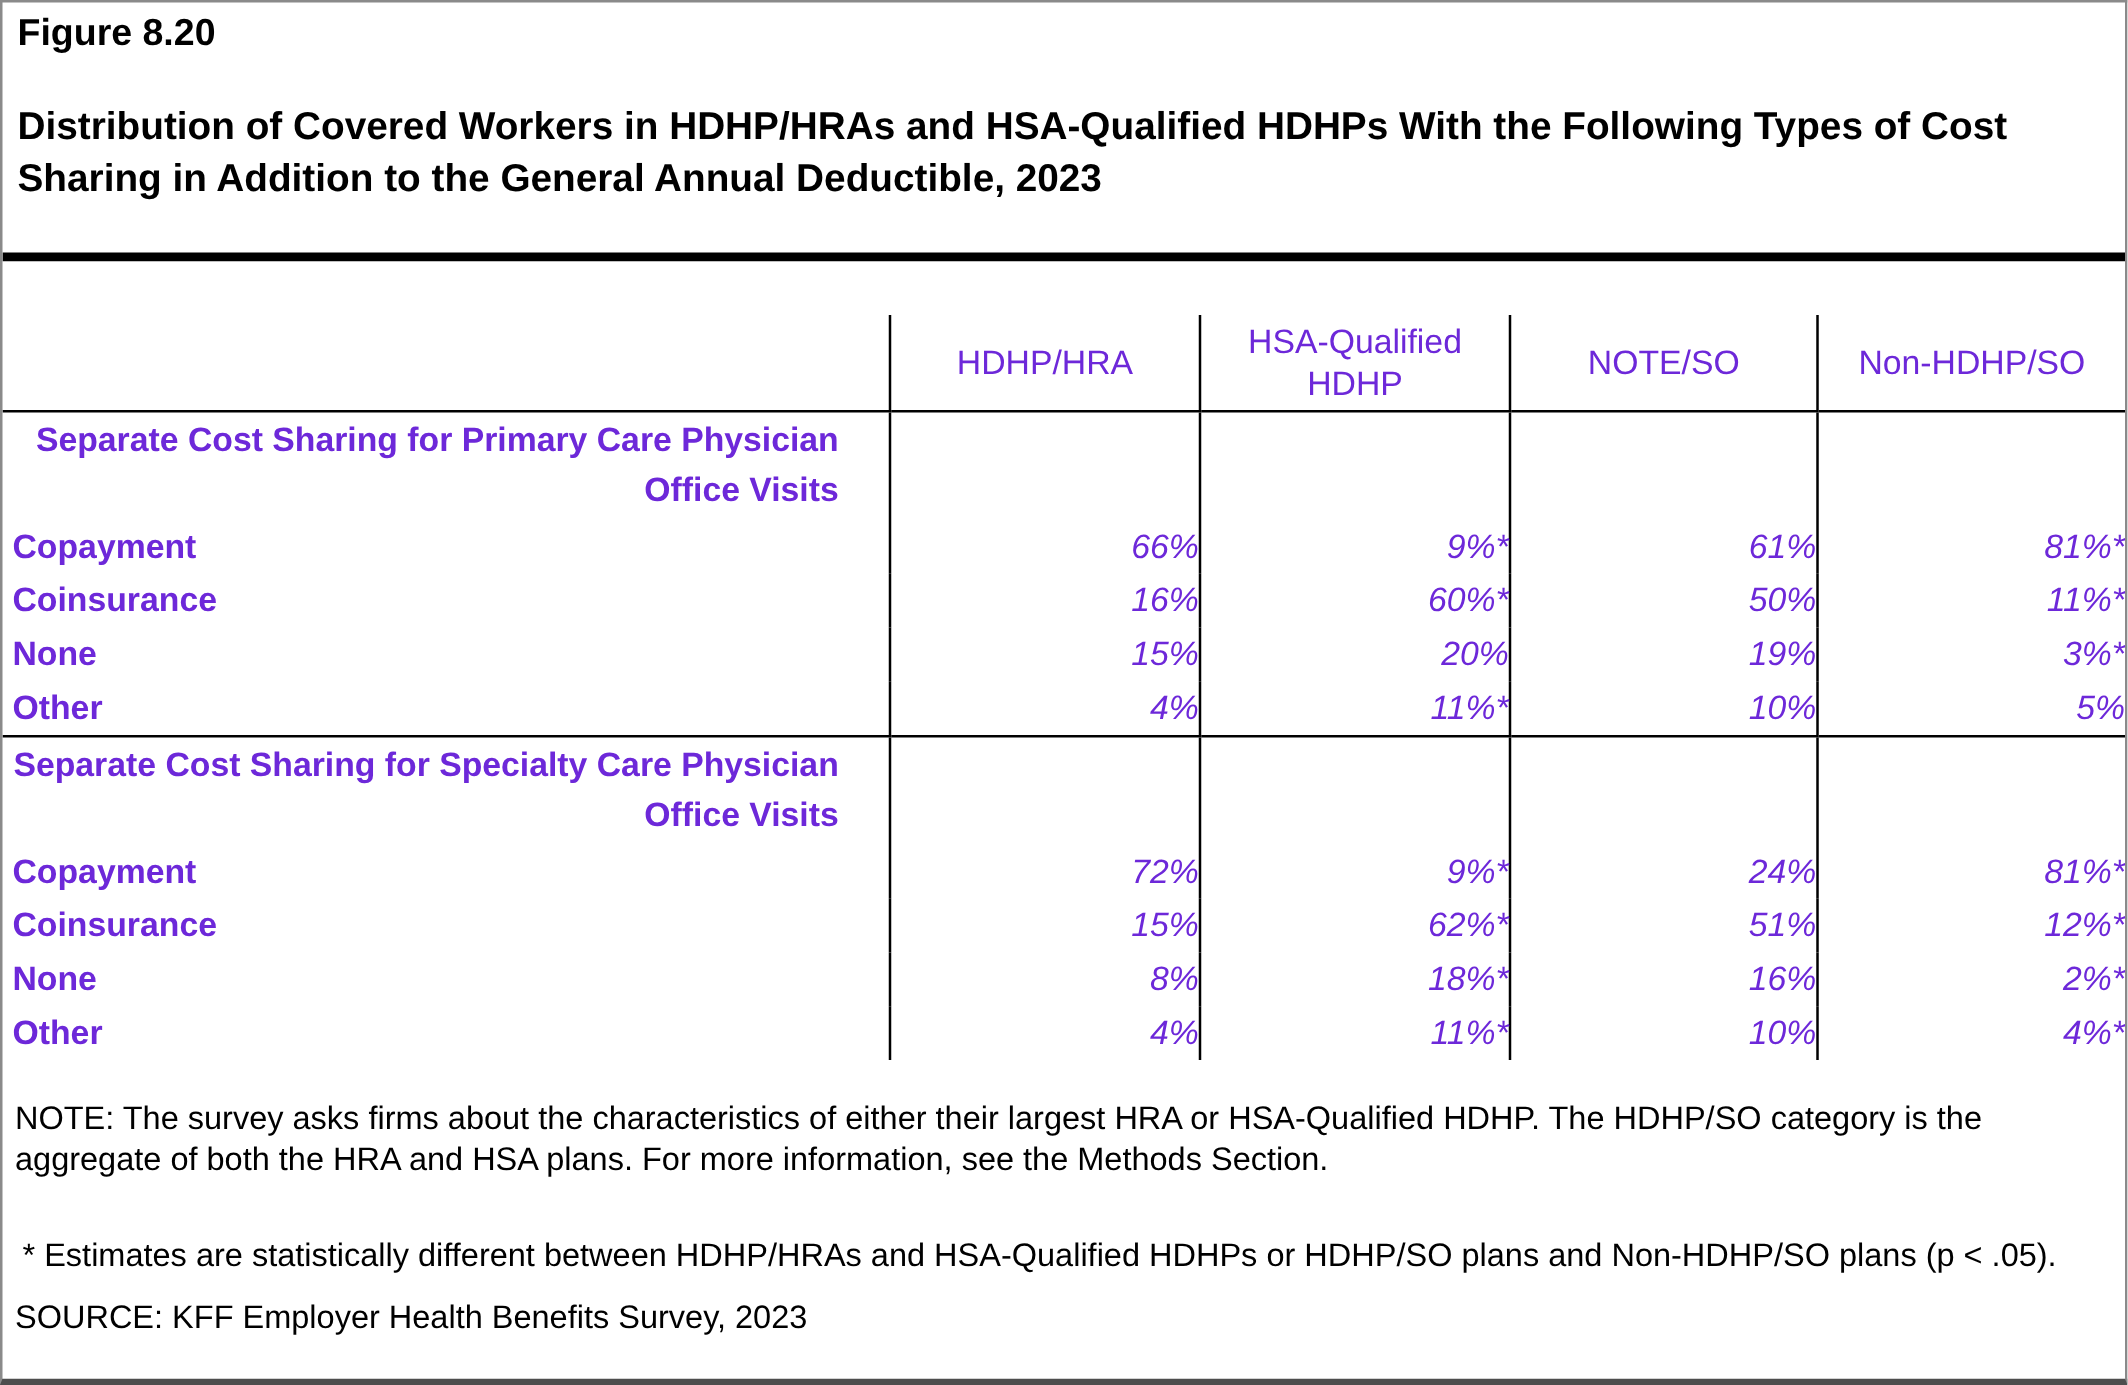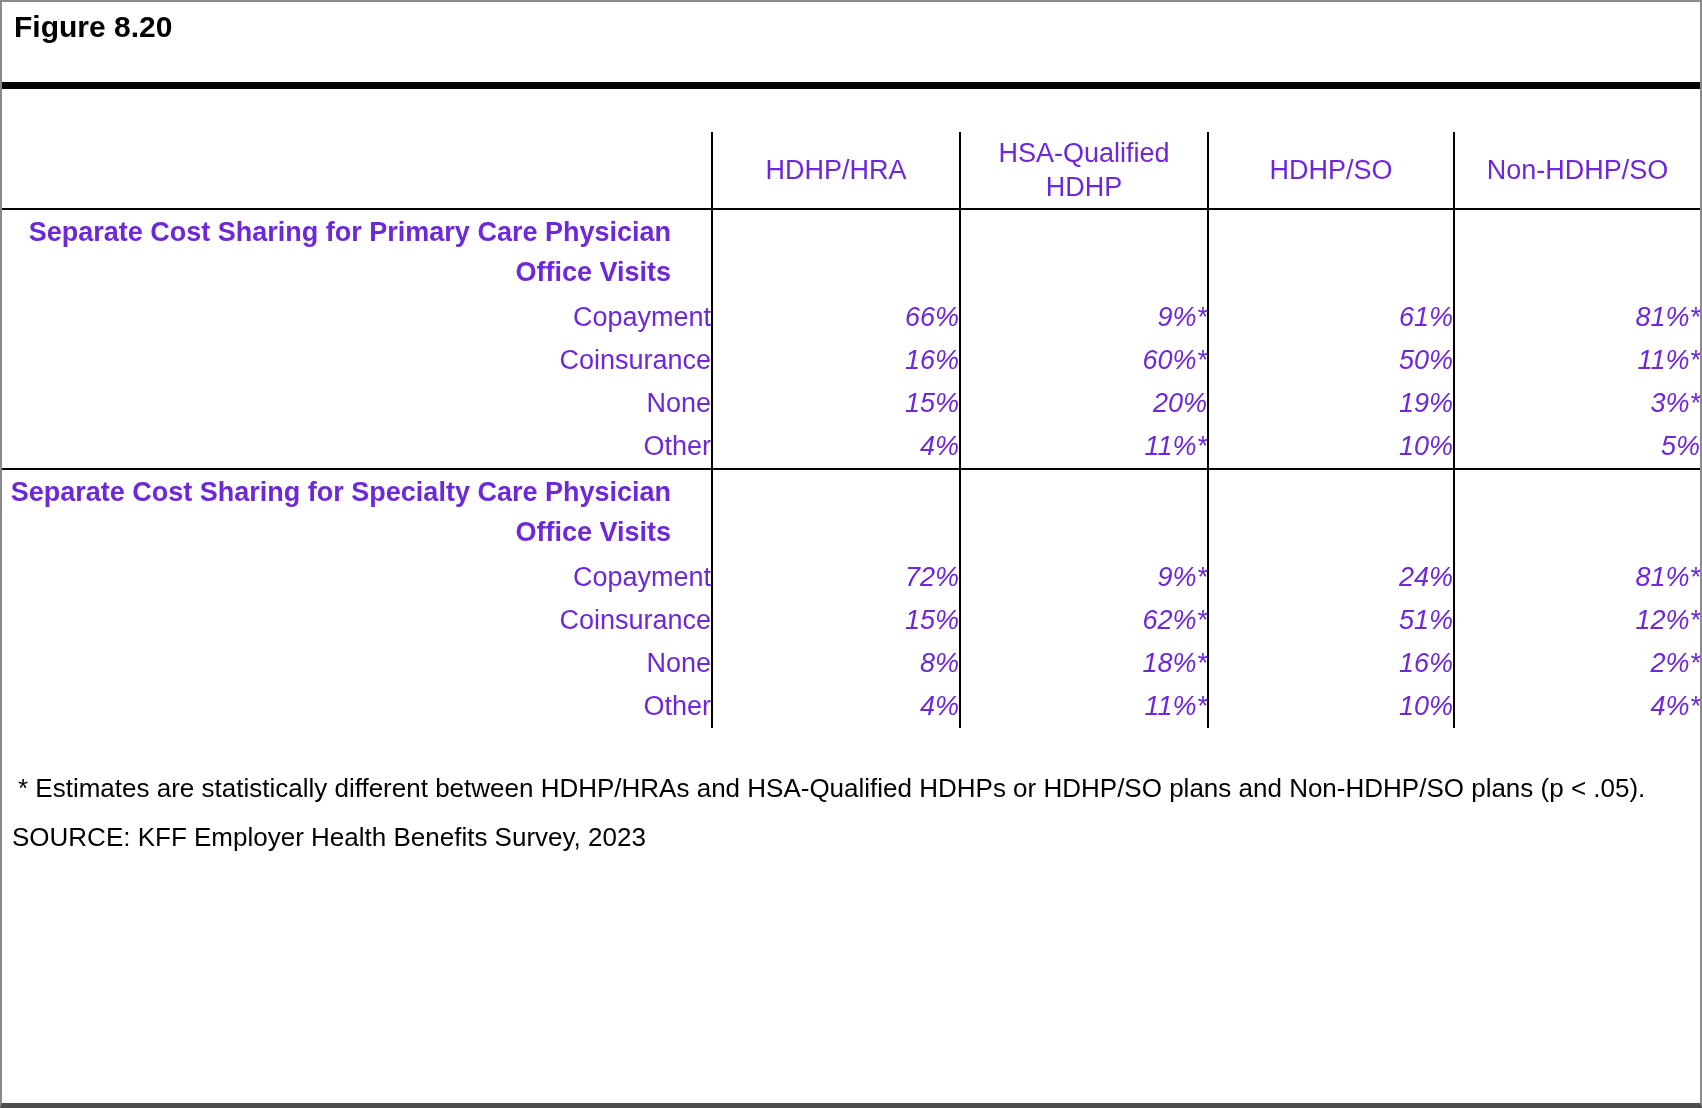--- a/index.html
+++ b/index.html
@@ -38,52 +38,53 @@
     text-align:center; vertical-align:middle;
     font-weight:normal; line-height:34px;
   }
   .vline { border-left:2px solid #000; }
   .section-header-cell {
     height:84px; vertical-align:top; text-align:right;
     font-weight:bold; line-height:40px;
     padding:2px 40px 0 8px !important;
   }
   .data-row td { height:43px; vertical-align:middle; }
-  .row-label { text-align:right; padding-left:8px !important; }
+  .row-label { text-align:left; padding-left:8px !important;font-weight:bold; }
   .cell-value { text-align:right;font-style:italic; }
   .section-end td { border-bottom:2px solid #000; }
 
   .note-block { margin:30px 14px 0 10px; font-size:26px; line-height:33px; }
   .asterisk-note { margin:44px 14px 0 10px; padding-left:6px; font-size:26px; line-height:33px; }
   .source-line { margin:16px 14px 0 10px; font-size:26px; line-height:33px; }
 </style>
 </head>
 <body>
 
 <div class="page">
 
   <div class="figure-label">Figure 8.20</div>
 
+  <div class="title">Distribution of Covered Workers in HDHP/HRAs and HSA-Qualified HDHPs With the Following Types of Cost Sharing in Addition to the General Annual Deductible, 2023</div>
 
   <div class="rule"></div>
 
   <table class="data-table">
     <colgroup>
       <col style="width:710px">
       <col style="width:248px">
       <col style="width:248px">
       <col style="width:246px">
       <col>
     </colgroup>
     <tbody>
         <tr class="header-row">
       <th></th>
       <th class="vline">HDHP/HRA</th>
       <th class="vline">HSA-Qualified HDHP</th>
-      <th class="vline">HDHP/SO</th>
+      <th class="vline">NOTE/SO</th>
       <th class="vline">Non-HDHP/SO</th>
     </tr>
 
     <tr>
       <td class="section-header-cell">Separate Cost Sharing for Primary Care Physician Office Visits</td>
       <td class="vline"></td>
       <td class="vline"></td>
       <td class="vline"></td>
       <td class="vline"></td>
     </tr>
@@ -147,18 +148,19 @@
     <tr class="data-row">
       <td class="row-label">Other</td>
       <td class="vline cell-value">4%</td>
       <td class="vline cell-value">11%*</td>
       <td class="vline cell-value">10%</td>
       <td class="vline cell-value">4%*</td>
     </tr>
   </tbody>
     </table>
 
+  <div class="note-block">NOTE: The survey asks firms about the characteristics of either their largest HRA or HSA-Qualified HDHP. The HDHP/SO category is the aggregate of both the HRA and HSA plans. For more information, see the Methods Section.</div>
 
   <div class="asterisk-note">* Estimates are statistically different between HDHP/HRAs and HSA-Qualified HDHPs or HDHP/SO plans and Non-HDHP/SO plans (p &lt; .05).</div>
 
   <div class="source-line">SOURCE: KFF Employer Health Benefits Survey, 2023</div>
 
 </div>
 
 </body></html>

